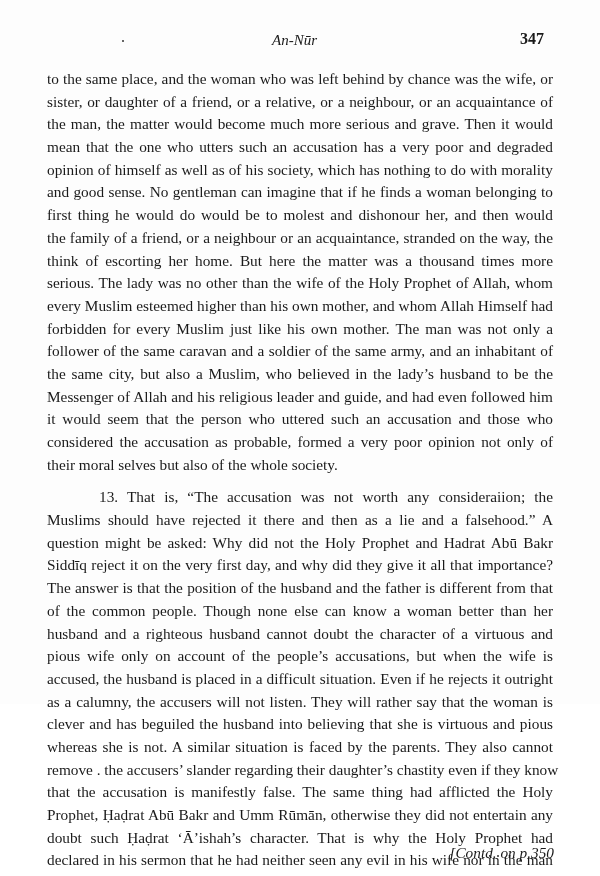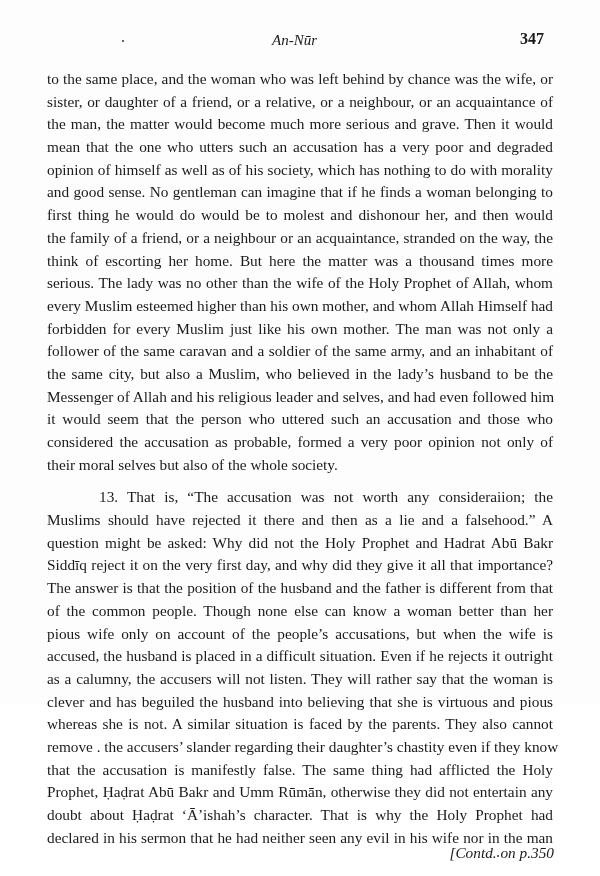--- a/index.html
+++ b/index.html
@@ -36,44 +36,45 @@
       <span class="line">opinion   of himself as well as of his society, which has nothing to do with morality</span>
       <span class="line">and  good   sense. No gentleman can imagine that if he finds a woman belonging to</span>
       <span class="line">first  thing  he  would  do  would  be  to molest and dishonour her, and then would</span>
       <span class="line">the  family of a friend, or a neighbour or an acquaintance, stranded on the way, the</span>
       <span class="line">think  of  escorting  her  home.  But  here  the  matter  was  a thousand times more</span>
       <span class="line">serious.  The  lady was no other than the wife of the Holy Prophet of Allah, whom</span>
       <span class="line">every  Muslim esteemed higher than his own mother, and whom Allah Himself had</span>
       <span class="line">forbidden  for  every  Muslim  just  like  his  own mother. The man was not only a</span>
       <span class="line">follower  of  the same caravan and a soldier of the same army, and an inhabitant of</span>
       <span class="line">the  same  city,  but  also  a   Muslim, who believed in the lady’s husband to be the</span>
-      <span class="line">Messenger  of Allah and his religious leader and selves, and had even followed him</span>
+      <span class="line">Messenger  of Allah and his religious leader and guide, and had even followed him</span>
       <span class="line">it  would  seem  that  the  person  who  uttered  such  an  accusation and those who</span>
       <span class="line">considered  the  accusation  as  probable,  formed  a  very poor opinion not only of</span>
       <span class="line last">their moral selves but also of the whole society.</span>
     </div>
 
     <div class="para-gap"></div>
 
     <div>
       <span class="line indent">13.  That   is,  “The  accusation  was  not  worth  any  consideraiion;  the</span>
       <span class="line">Muslims  should  have  rejected  it  there  and  then  as  a  lie   and a falsehood.” A</span>
       <span class="line">question  might  be  asked:  Why  did  not   the Holy Prophet and Hadrat Abū Bakr</span>
       <span class="line">Siddīq  reject  it on the very first day, and why did they give it all that importance?</span>
       <span class="line">The  answer  is that the position of the husband and the father is different from that</span>
       <span class="line">of  the  common  people.  Though  none  else  can  know  a woman better than her</span>
+      <span class="line">husband  and  a  righteous  husband  cannot  doubt   the character of a virtuous and</span>
       <span class="line">pious  wife  only  on  account  of  the  people’s  accusations,  but  when the wife is</span>
       <span class="line">accused,   the husband is placed in a difficult situation. Even if he rejects it outright</span>
       <span class="line">as  a  calumny,   the accusers will not listen. They will rather say that the woman is</span>
       <span class="line">clever  and  has  beguiled   the husband into believing that she is virtuous and pious</span>
       <span class="line">whereas  she  is  not.  A  similar situation is faced by the parents. They also cannot</span>
       <span class="line">remove . the accusers’ slander regarding their daughter’s chastity even if they know</span>
       <span class="line">that  the  accusation  is  manifestly  false.  The  same  thing   had afflicted the Holy</span>
       <span class="line">Prophet,   Ḥaḍrat Abū Bakr and Umm Rūmān, otherwise they did not entertain any</span>
-      <span class="line">doubt  about  Ḥaḍrat  ‘Ā’ishah’s  character.  That  is  why  the  Holy   Prophet had</span>
+      <span class="line">doubt  such  Ḥaḍrat  ‘Ā’ishah’s  character.  That  is  why  the  Holy   Prophet had</span>
       <span class="line">declared   in his sermon that he had neither seen any evil in his wife nor in the man</span>
 
     </div>
 
   </div>
 
   <div class="contd">[Contd. on p.350</div>
 
   <span class="speck" style="left:122px;top:40px;"></span>
   <span class="speck" style="left:497px;top:855px;"></span>

